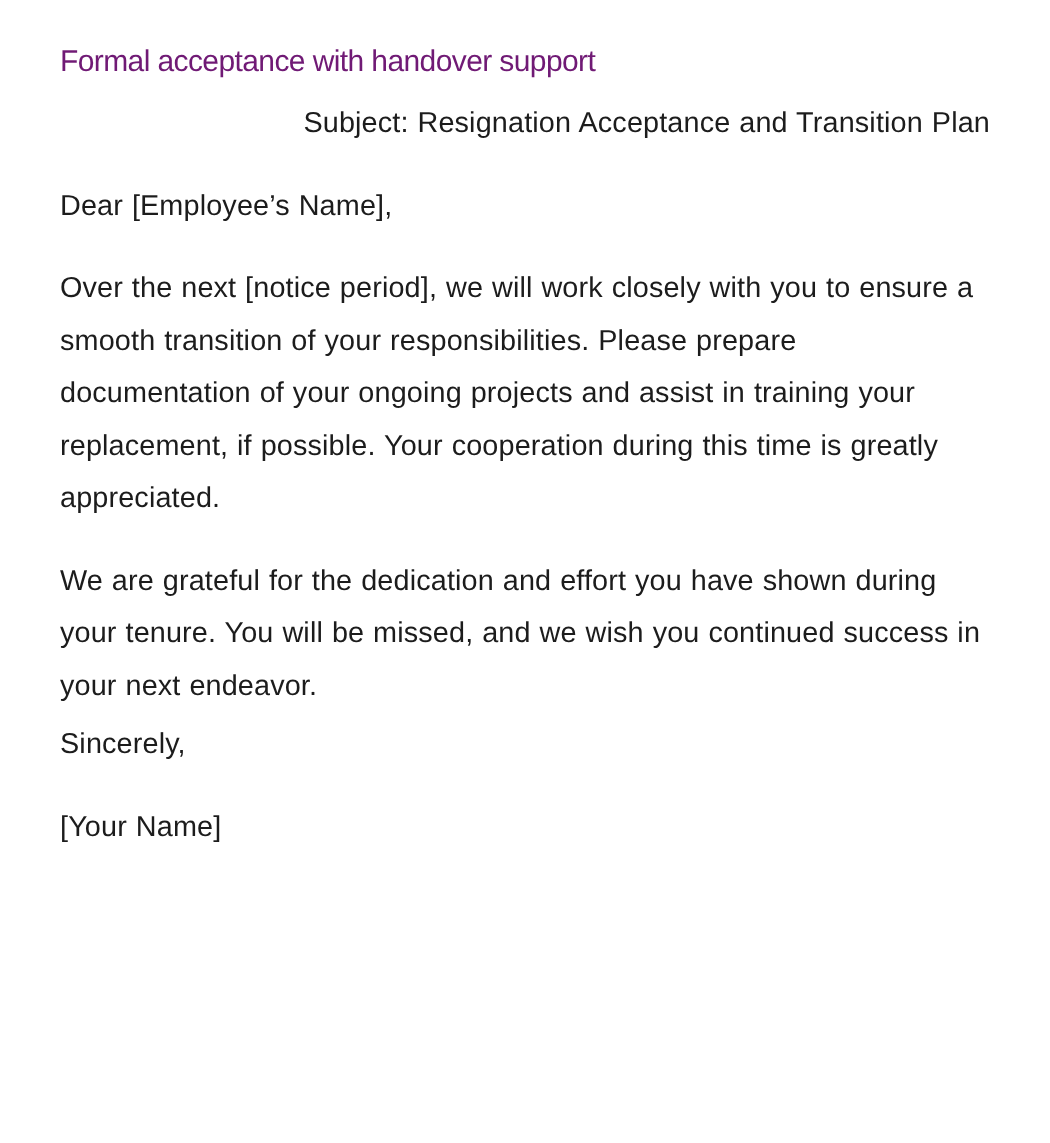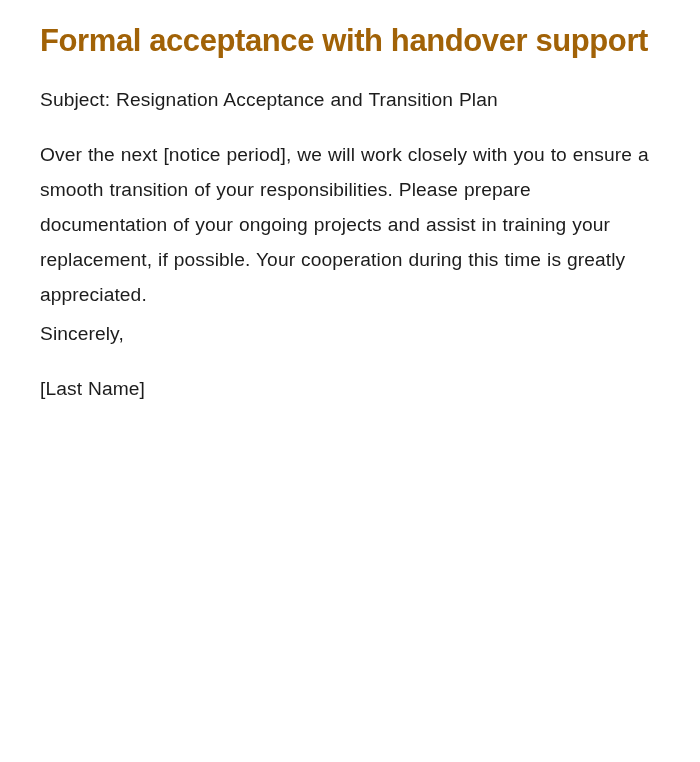--- a/index.html
+++ b/index.html
@@ -15,44 +15,46 @@
       color: #1a1a1a;
     }
     .page {
       position: relative;
       padding: 24px 40px 0 40px;
       box-sizing: border-box;
       width: 700px;
     }
     .title {
       font-family: "Liberation Sans", sans-serif;
-      font-weight: bold;
-      font-size: 31px;
+      font-weight: normal;
+      font-size: 20px;
       letter-spacing: -0.4px;
-      color: #a16207;
+      color: #701a75;
       margin: 0;
       line-height: 34px;
       height: 34px;
     }
     .para {
       font-size: 19.2px;
       line-height: 35px;
       margin: 0;
       color: #1c1c1c;
       letter-spacing: 0.1px;
       word-spacing: 0.5px;
     }
-    .subject { margin-top: 24px; }
+    .subject { margin-top: 7px; text-align: right; }
     .greeting { margin-top: 20px; }
     .body-p { margin-top: 20px; }
     .closing { margin-top: 4px; }
     .signature { margin-top: 20px; }
   </style>
 </head>
 <body>
 
 <div class="page">
   <h1 class="title">Formal acceptance with handover support</h1>
   <p class="para subject">Subject: Resignation Acceptance and Transition Plan</p>
+  <p class="para greeting">Dear [Employee’s Name],</p>
   <p class="para body-p">Over the next [notice period], we will work closely with you to ensure a smooth transition of your responsibilities. Please prepare documentation of your ongoing projects and assist in training your replacement, if possible. Your cooperation during this time is greatly appreciated.</p>
+  <p class="para body-p">We are grateful for the dedication and effort you have shown during your tenure. You will be missed, and we wish you continued success in your next endeavor.</p>
   <p class="para closing">Sincerely,</p>
-  <p class="para signature">[Last Name]</p>
+  <p class="para signature">[Your Name]</p>
 </div>
 
 </body></html>

